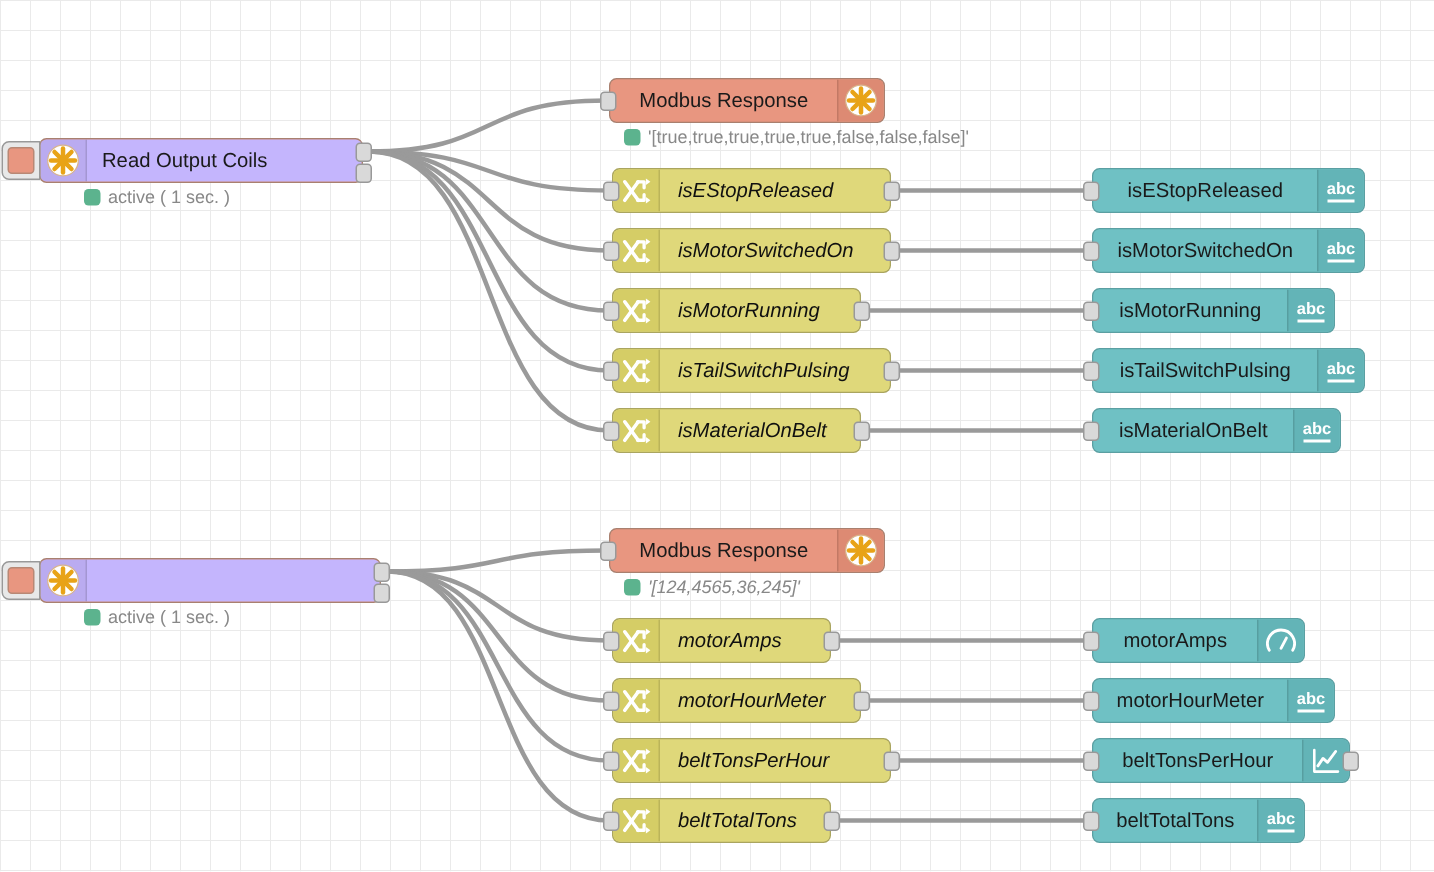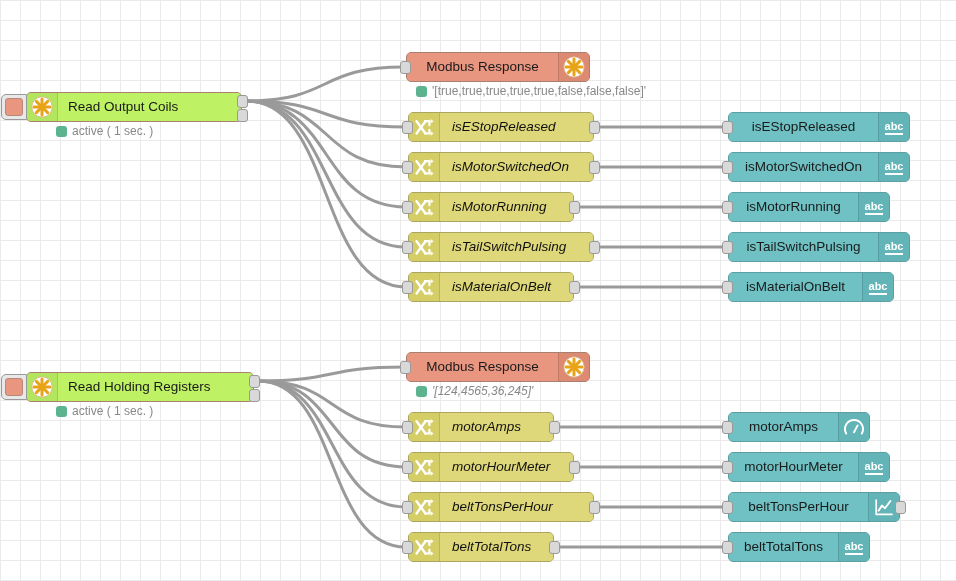--- a/index.html
+++ b/index.html
@@ -55,21 +55,21 @@
     text-align: center;
     font-size: 13px;
     color: #1a1a1a;
     white-space: nowrap;
     padding: 0 6px;
     line-height: 28px;
   }
 
   
   .node.inject { background: #e89680; border-color: #a9806f; }
-  .node.inject .node-body { background: #bef264; }
+  .node.inject .node-body { background: #c4b5fd; }
   .node.inject .node-label { text-align: left; padding-left: 10px; font-size: 13.5px; }
 
   
   .icon-left {
     width: 30px;
     display: flex; align-items: center; justify-content: center;
     background: rgba(0,0,0,0.05);
     border-right: 1px solid rgba(0,0,0,0.12);
     flex: 0 0 30px;
     height: 100%;
@@ -375,21 +375,20 @@
               <line x1="12.56" y1="12.56" x2="16.66" y2="16.66" stroke="#e8a317" stroke-width="3" stroke-linecap="round"></line>
               <line x1="11.00" y1="13.20" x2="11.00" y2="19.00" stroke="#e8a317" stroke-width="3" stroke-linecap="round"></line>
               <line x1="9.44" y1="12.56" x2="5.34" y2="16.66" stroke="#e8a317" stroke-width="3" stroke-linecap="round"></line>
               <line x1="8.80" y1="11.00" x2="3.00" y2="11.00" stroke="#e8a317" stroke-width="3" stroke-linecap="round"></line>
               <line x1="9.44" y1="9.44" x2="5.34" y2="5.34" stroke="#e8a317" stroke-width="3" stroke-linecap="round"></line>
               <line x1="11.00" y1="8.80" x2="11.00" y2="3.00" stroke="#e8a317" stroke-width="3" stroke-linecap="round"></line>
               <line x1="12.56" y1="9.44" x2="16.66" y2="5.34" stroke="#e8a317" stroke-width="3" stroke-linecap="round"></line>
               <circle cx="11" cy="11" r="2.3" fill="#e8a317"></circle>
             </svg>
           </div>
-          <div class="node-label">Read Holding Registers</div>
         </div>
         <div class="inject-btn">
           <div class="inject-btn-inner"></div>
         </div>
         <div class="port out" style="top:2px"></div>
         <div class="port out" style="top:16px"></div>
       </div>
       <div class="status" style="left: 56px; top: 405px;">
         <span class="status-dot"></span>
         <span class="status-text">active ( 1 sec. )</span>

